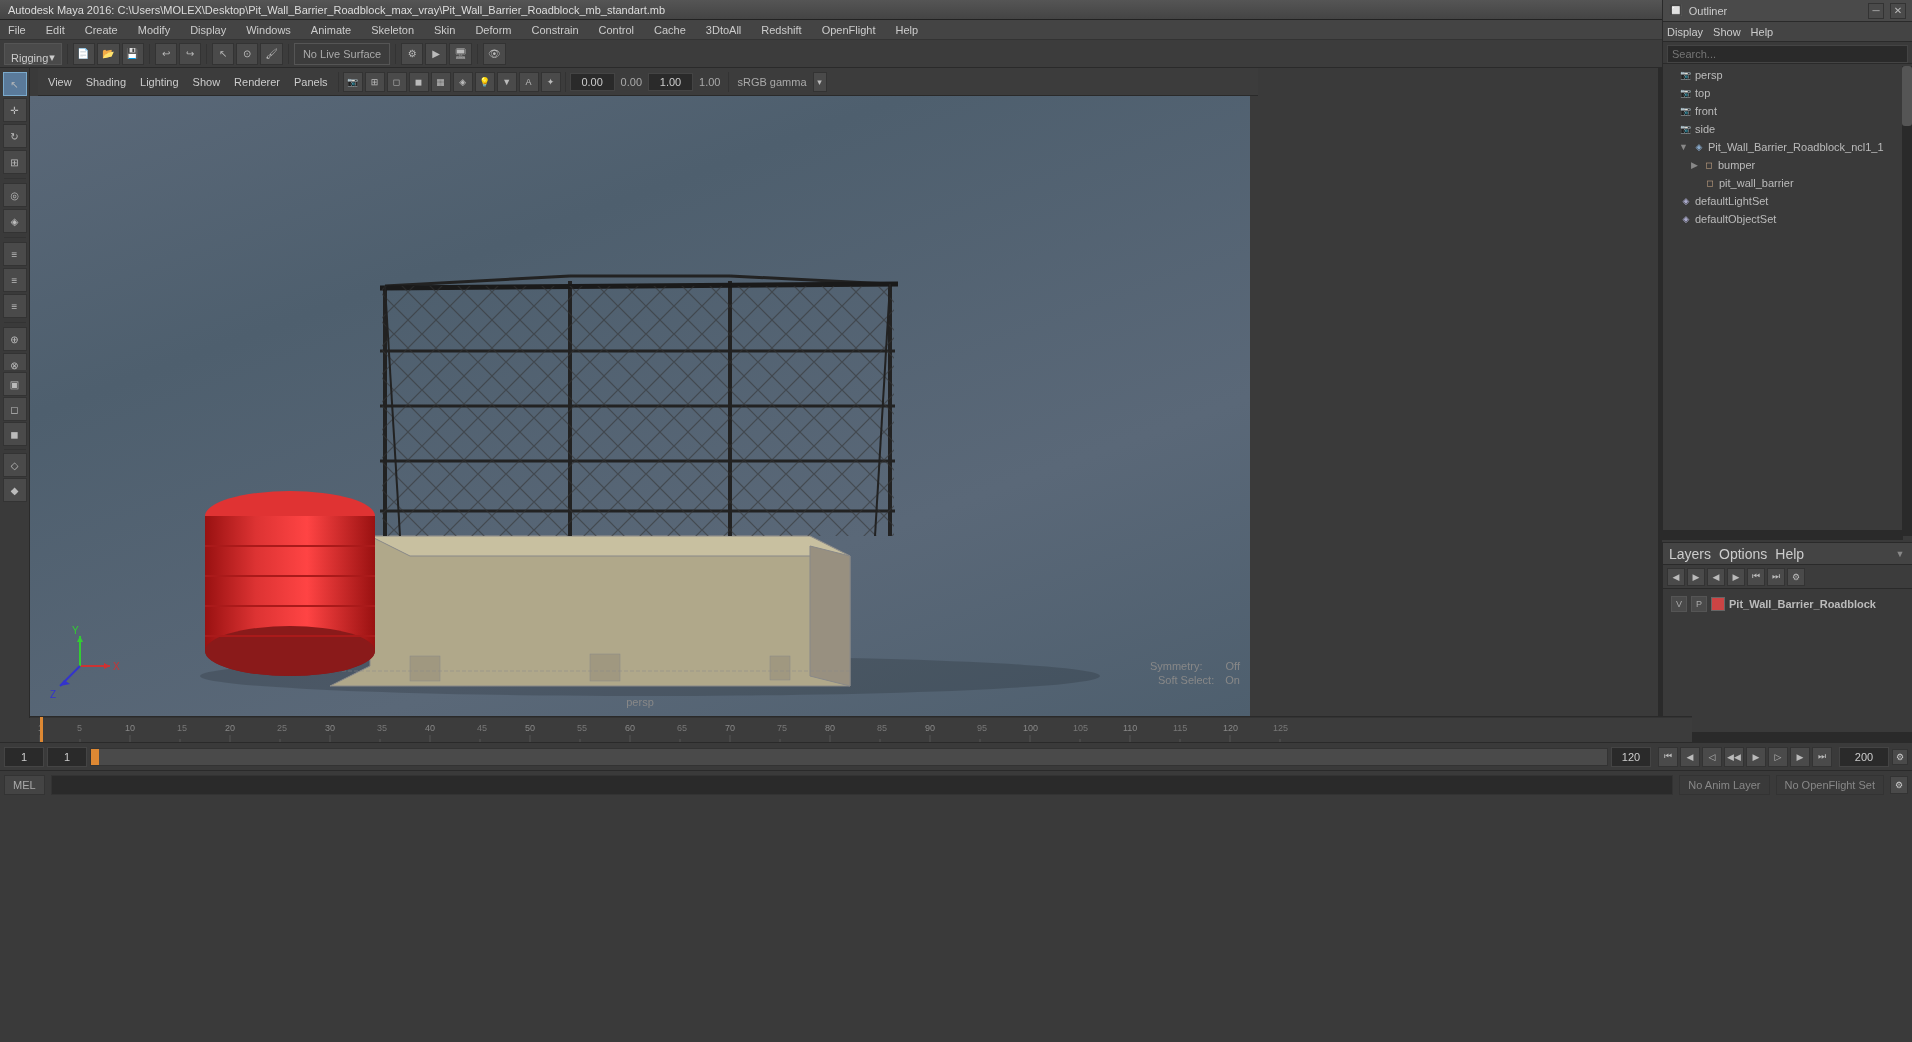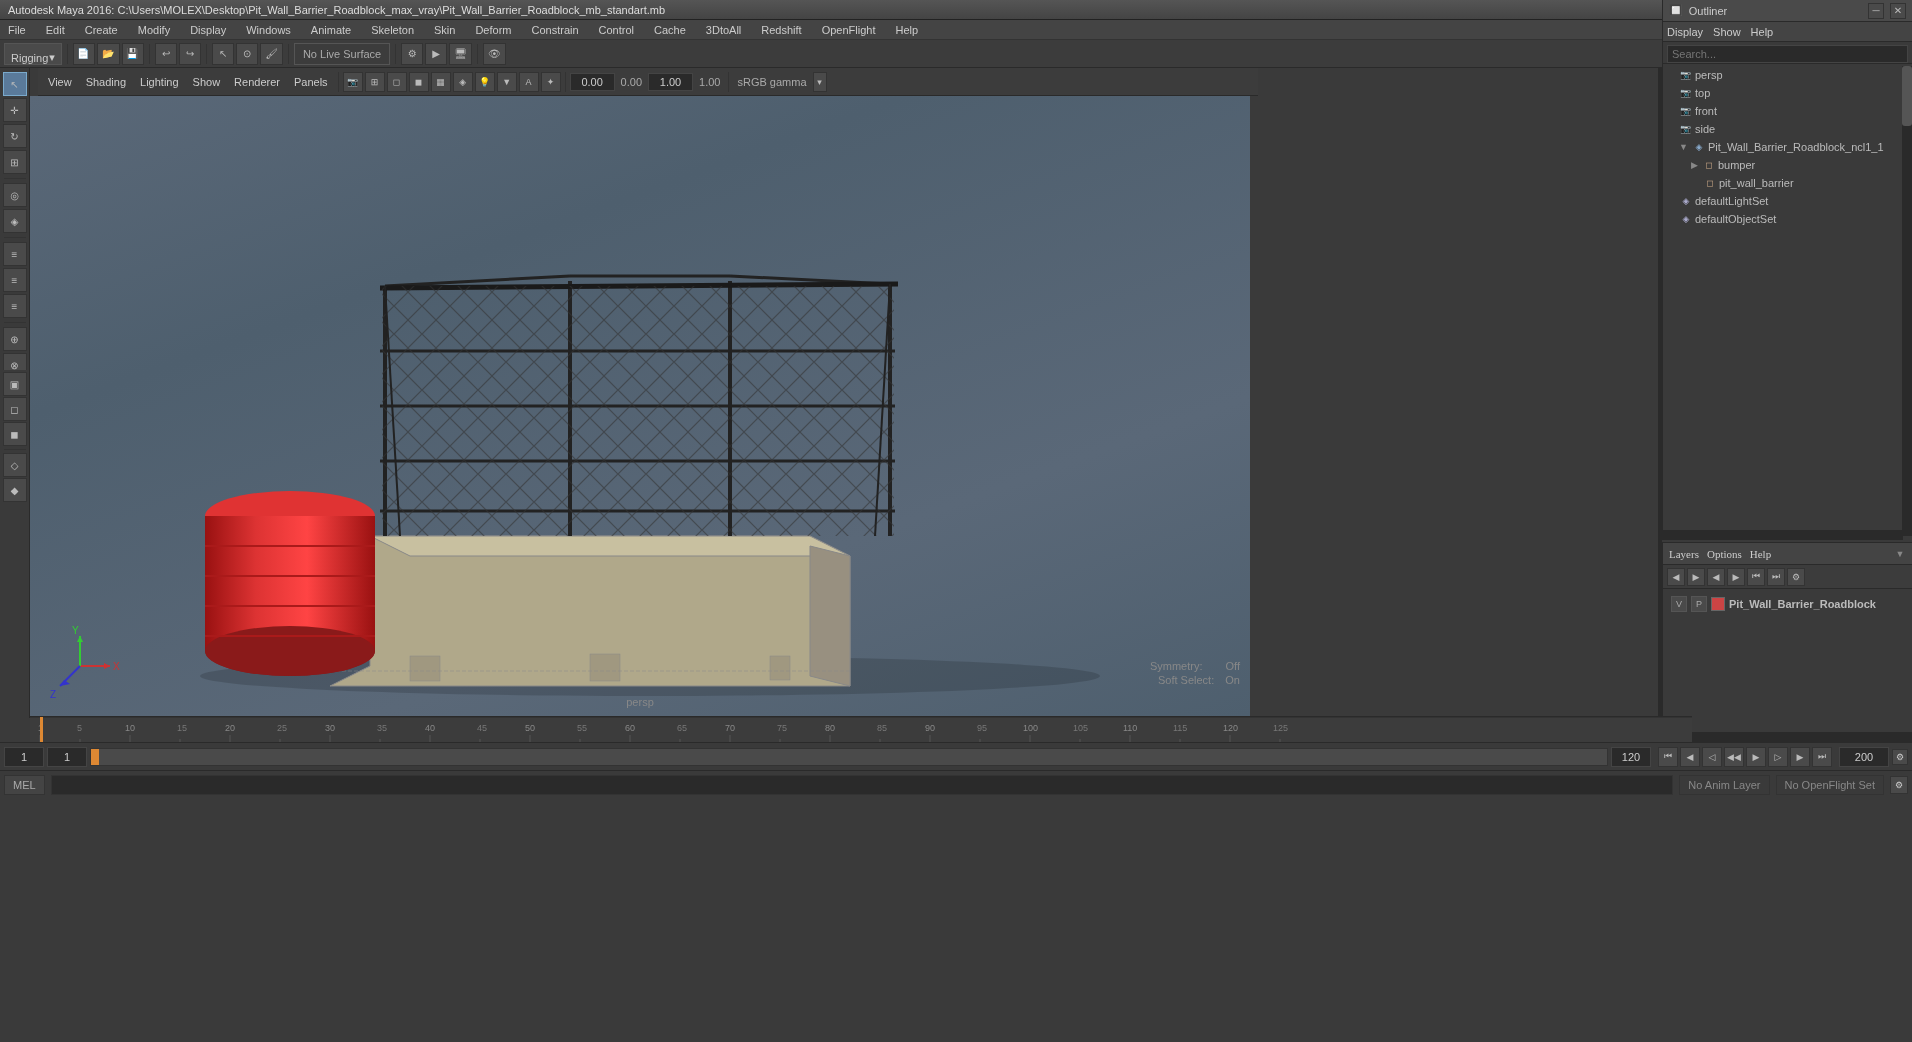--- a/index.html
+++ b/index.html
@@ -138,21 +138,21 @@
 
     
     #layers-panel {
       position: absolute; top: 542px; right: 0; width: 250px; height: 200px;
       background: #3a3a3a; border-left: 1px solid #2a2a2a; border-top: 1px solid #2a2a2a;
     }
     #layers-title {
       height: 22px; background: #444; display: flex; align-items: center;
       padding: 0 6px; gap: 8px; border-bottom: 1px solid #2a2a2a;
     }
-    #layers-title span { color: #ccc; font-size: 11px; cursor: pointer; font-family: Liberation Serif, serif; }
+    #layers-title span { color: #ccc; font-size: 14px; cursor: pointer; }
     #layers-toolbar {
       height: 24px; background: #3c3c3c; display: flex; align-items: center;
       padding: 0 4px; gap: 2px; border-bottom: 1px solid #2a2a2a;
     }
     .lt-btn { 
       width: 18px; height: 18px; background: #4a4a4a; border: 1px solid #333;
       color: #bbb; font-size: 9px; display: flex; align-items: center; justify-content: center;
       cursor: pointer;
     }
     #layers-content {

